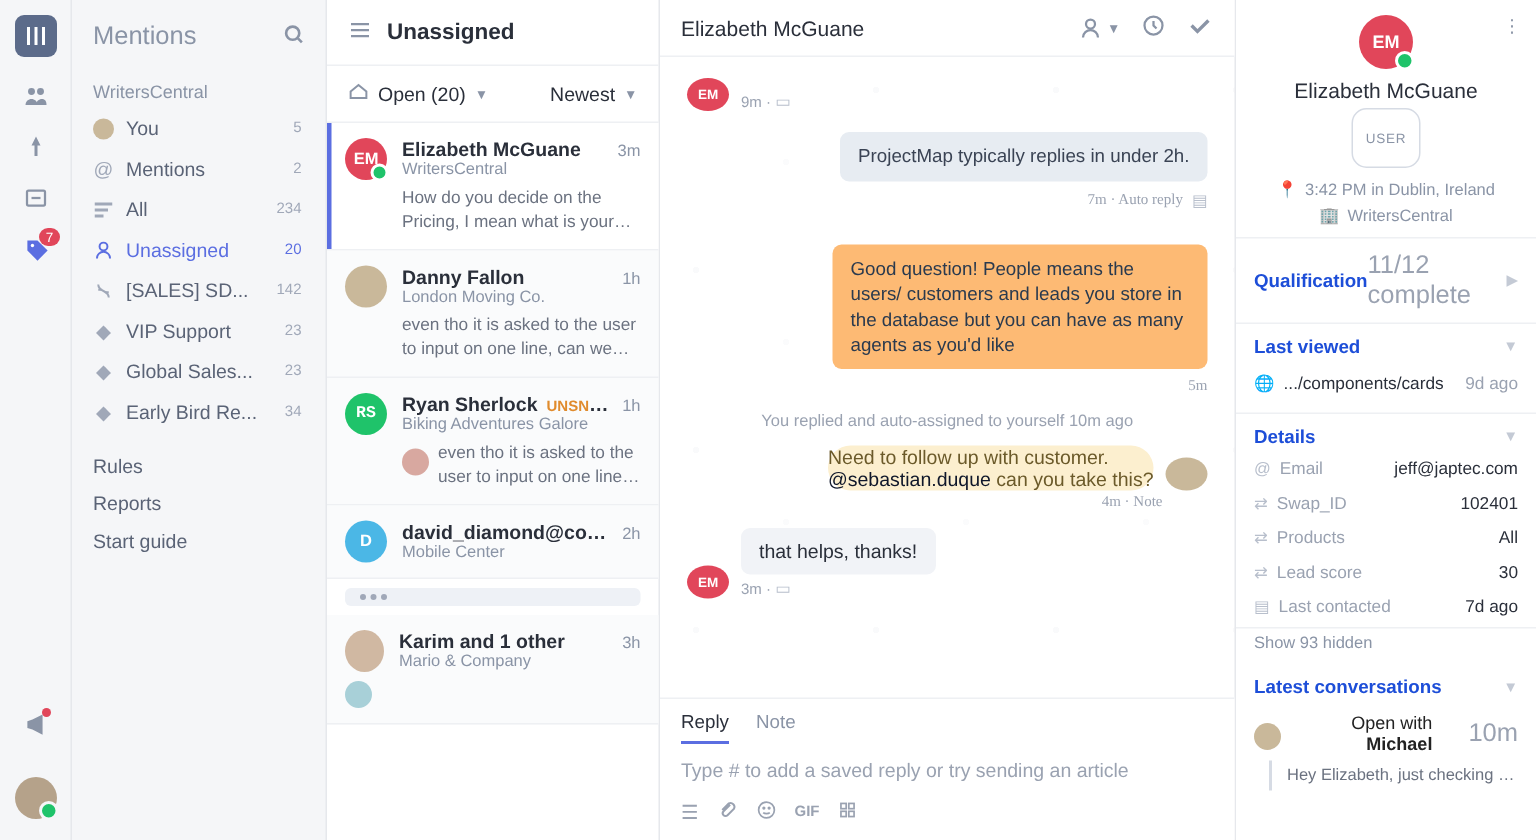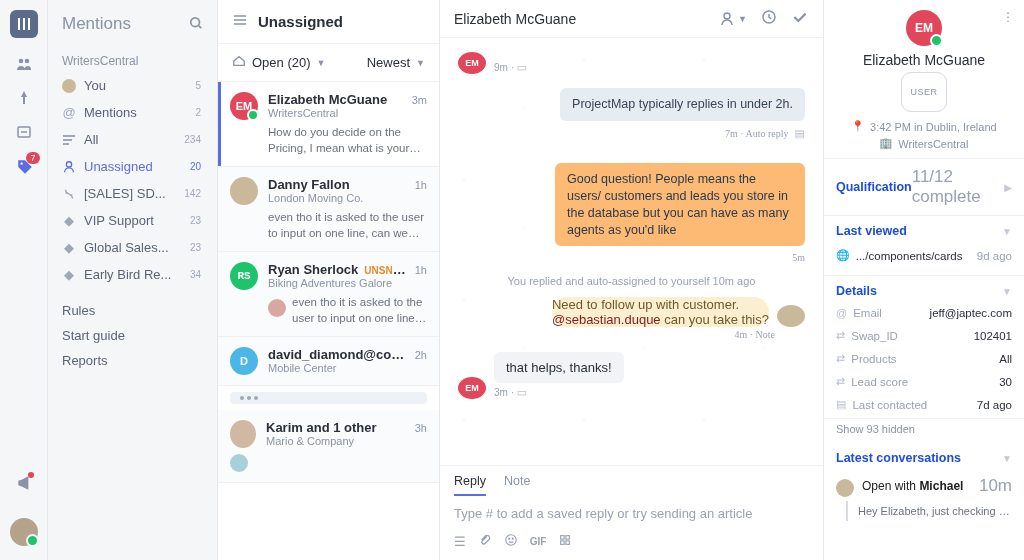--- a/index.html
+++ b/index.html
@@ -63,21 +63,21 @@
 .msg-in{display:flex;gap:8px;margin-bottom:14px;}
 .msg-in .bubble{background:#f1f3f7;border-radius:6px;padding:8px 12px;font-size:13px;color:#2a2f3a;max-width:220px;}
 .msg-out{display:flex;justify-content:flex-end;margin-bottom:6px;}
 .msg-out .bubble{border-radius:6px;padding:8px 12px;font-size:12.5px;max-width:250px;line-height:1.35;}
 .b-gray{background:#e7ecf2;color:#3a4354;}
 .b-blue{background:#fdba74;color:#2a3a4e;margin-top:11px;}
 .b-yellow{background:#fcefcf;color:#6b5a2a;border-radius:15px;}
 .out-meta{display:flex;justify-content:flex-end;font-size:10px;color:#9aa2b1;margin-bottom:12px;align-items:center;gap:6px;font-family:Liberation Serif, serif;}
 .out-row{display:flex;justify-content:flex-end;align-items:flex-end;gap:8px;margin-bottom:2px;}
 .center-note{text-align:center;font-size:11px;color:#9aa2b1;margin:10px 0;}
-.mention{color:#7f1d1d;}
+.mention{color:#0f172a;}
 
 .composer{border-top:1px solid #eef0f3;z-index:1;background:#fff;}
 .composer-tabs{display:flex;gap:18px;padding:8px 14px 0;font-size:12.5px;}
 .composer-tabs span{color:#8a94a6;padding-bottom:6px;cursor:pointer;}
 .composer-tabs span.on{color:#2a2f3a;border-bottom:2px solid #5b6ee1;}
 .composer-input{padding:10px 14px 6px;}
 .composer-input input{border:none;width:100%;font-size:13px;color:#2a2f3a;outline:none;}
 .composer-input input::placeholder{color:#9aa2b1;}
 .composer-tools{display:flex;gap:12px;padding:6px 14px 10px;color:#9aa2b1;font-size:13px;align-items:center;}
 
@@ -92,21 +92,21 @@
 .side-meta div{display:flex;align-items:center;gap:5px;}
 .side-block{border-bottom:1px solid #eef0f3;padding:8px 12px;}
 .sb-row{display:flex;align-items:center;justify-content:space-between;}
 .sb-title{font-size:12.5px;font-weight:600;color:#1d4ed8;}
 .sb-sub{font-size:17px;color:#9aa2b1;}
 .sb-item{display:flex;align-items:center;gap:8px;padding:5px 0;color:#6b7280;font-size:11.5px;}
 .sb-item .k{flex:0 0 auto; color:#9aa2b1;display:flex;align-items:center;gap:6px;}
 .sb-item .v{margin-left:auto;color:#2a2f3a;font-weight:500;}
 .sb-item .v.muted{color:#9aa2b1;font-weight:400;}
 .side .linkish{color:#8a94a6;font-size:11px;padding:4px 12px 8px;cursor:pointer;}
-.lc-item{display:flex;align-items:center;gap:8px;padding:4px 0;}
+.lc-item{display:flex;align-items:center;gap:24px;padding:4px 0;text-align:right;}
 .lc-line{border-left:2px solid #d6dbe4;margin-left:10px;padding:4px 0 4px 10px;color:#6b7280;font-size:11px;white-space:nowrap;overflow:hidden;text-overflow:ellipsis;}
 .tiny-ico{color:#b8bfcc;font-size:11px;}
 .chevR{color:#c4cad5;font-size:10px;}
 </style>
 </head>
 <body>
 
 <div class="app">
 
   <div class="rail">
@@ -219,22 +219,22 @@
       <span class="cnt">23</span>
     </div>
     <div class="nav-item">
       <span class="ni-ico">◆</span>
       <span>Early Bird Re...</span>
       <span class="cnt">34</span>
     </div>
 
     <div class="nav-foot">
       <div>Rules</div>
+      <div>Reports</div>
       <div>Start guide</div>
-      <div>Reports</div>
     </div>
   </div>
 
   <div class="list">
     <div class="list-head">
       <span style="color:#8a94a6;">
         <svg width="16" height="16" viewBox="0 0 16 16" fill="none" stroke="currentColor" stroke-width="1.5">
             <path d="M2 4h12M2 8h12M2 12h12"></path>
           </svg>
       </span>

